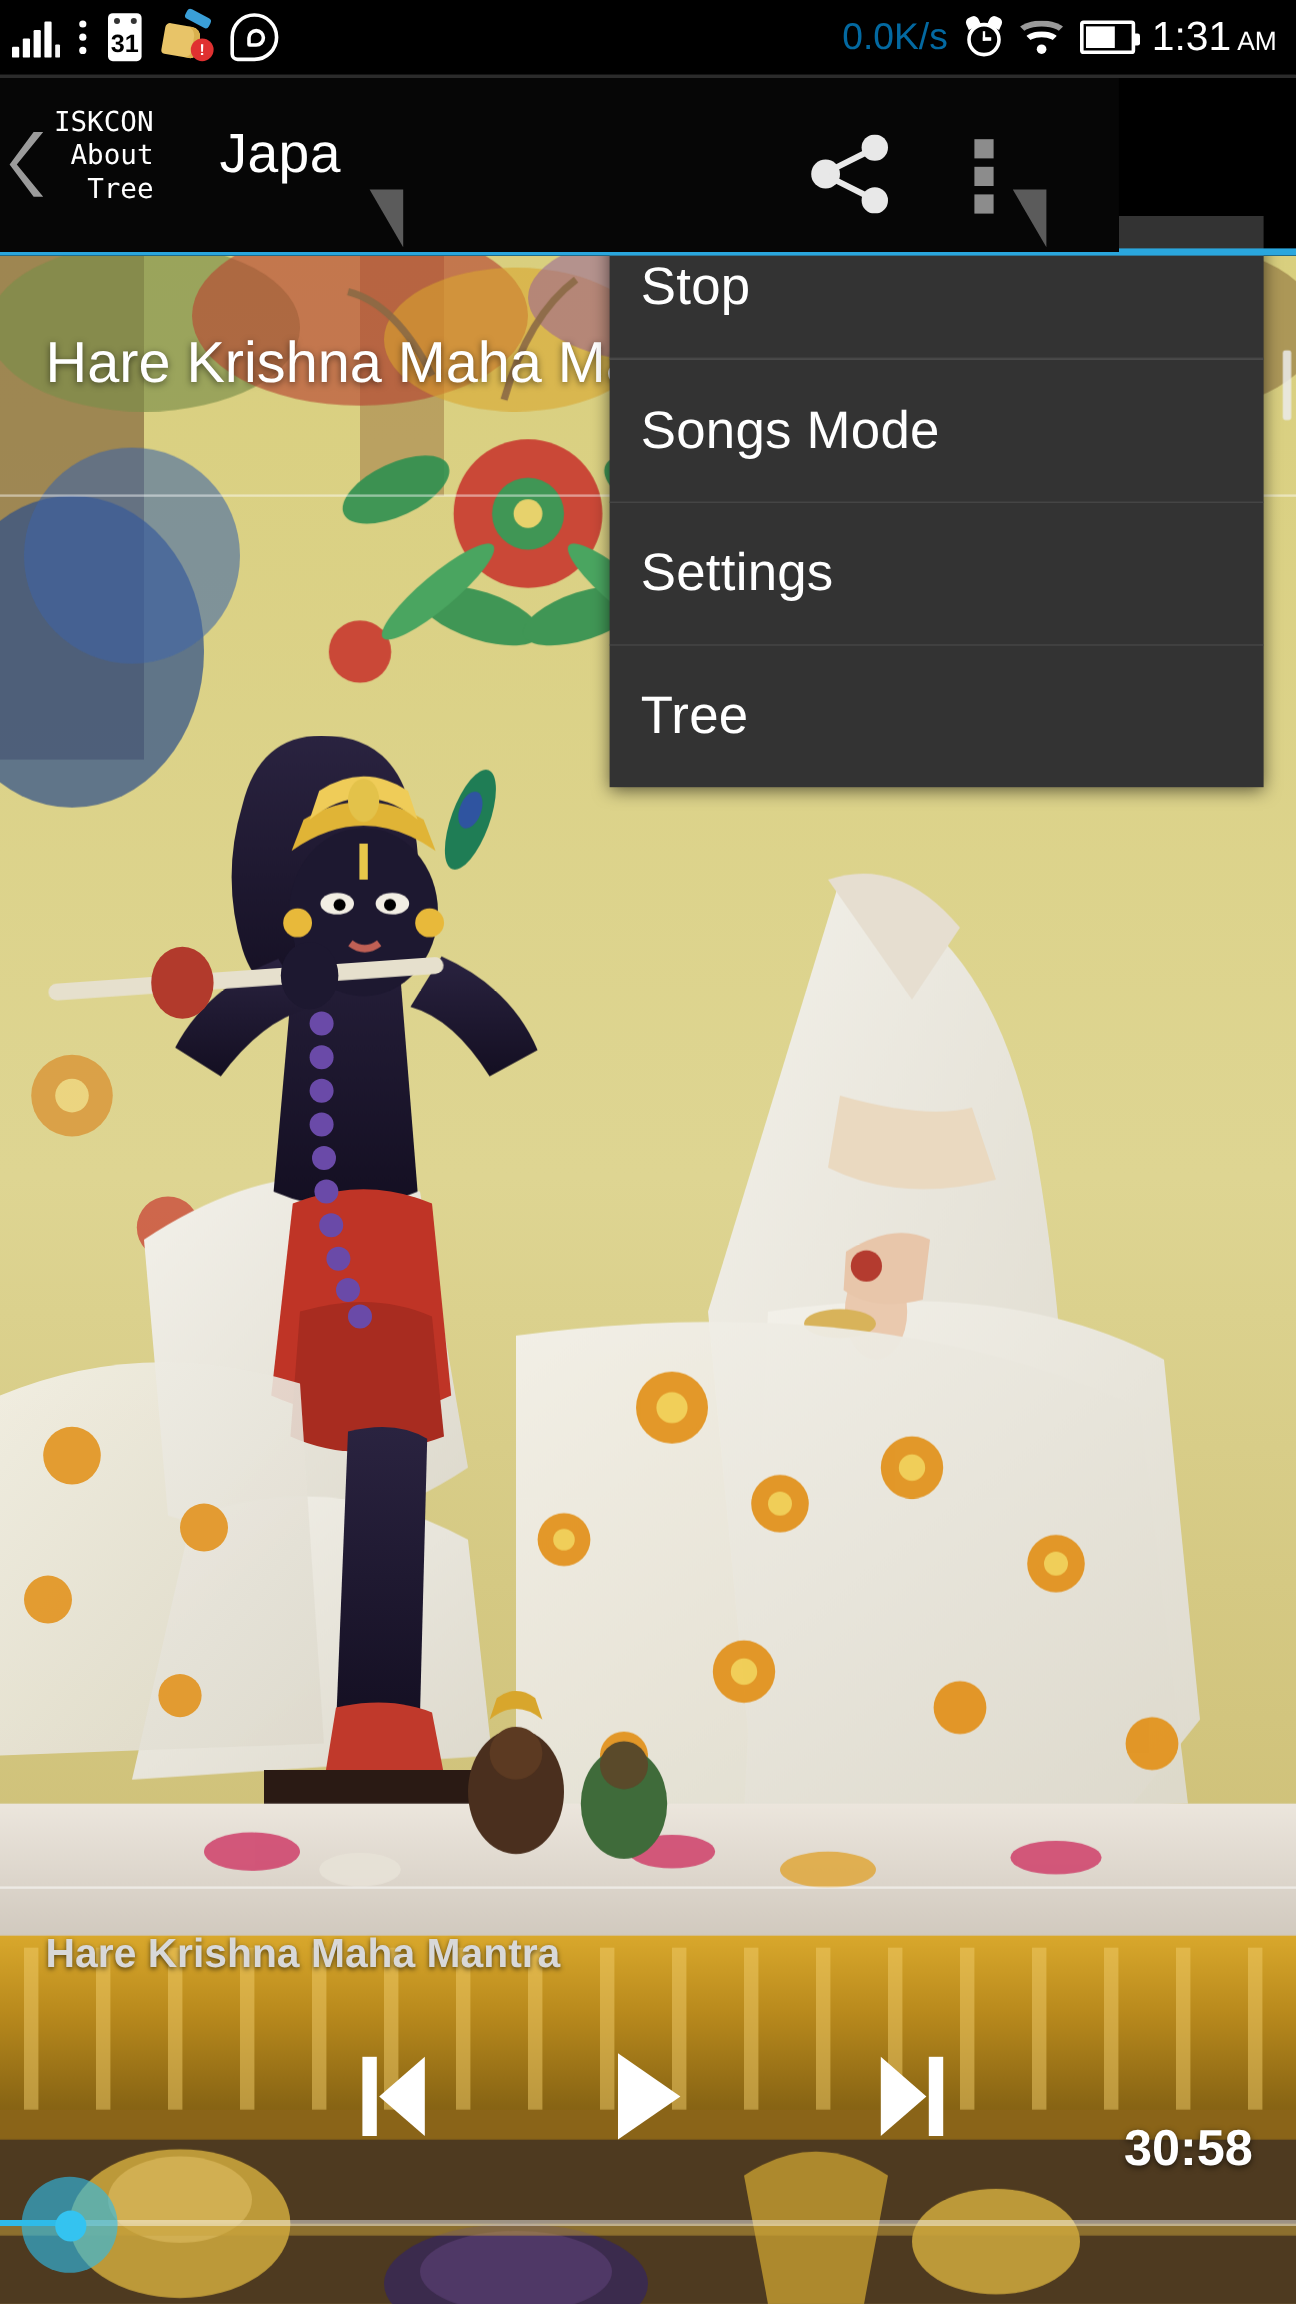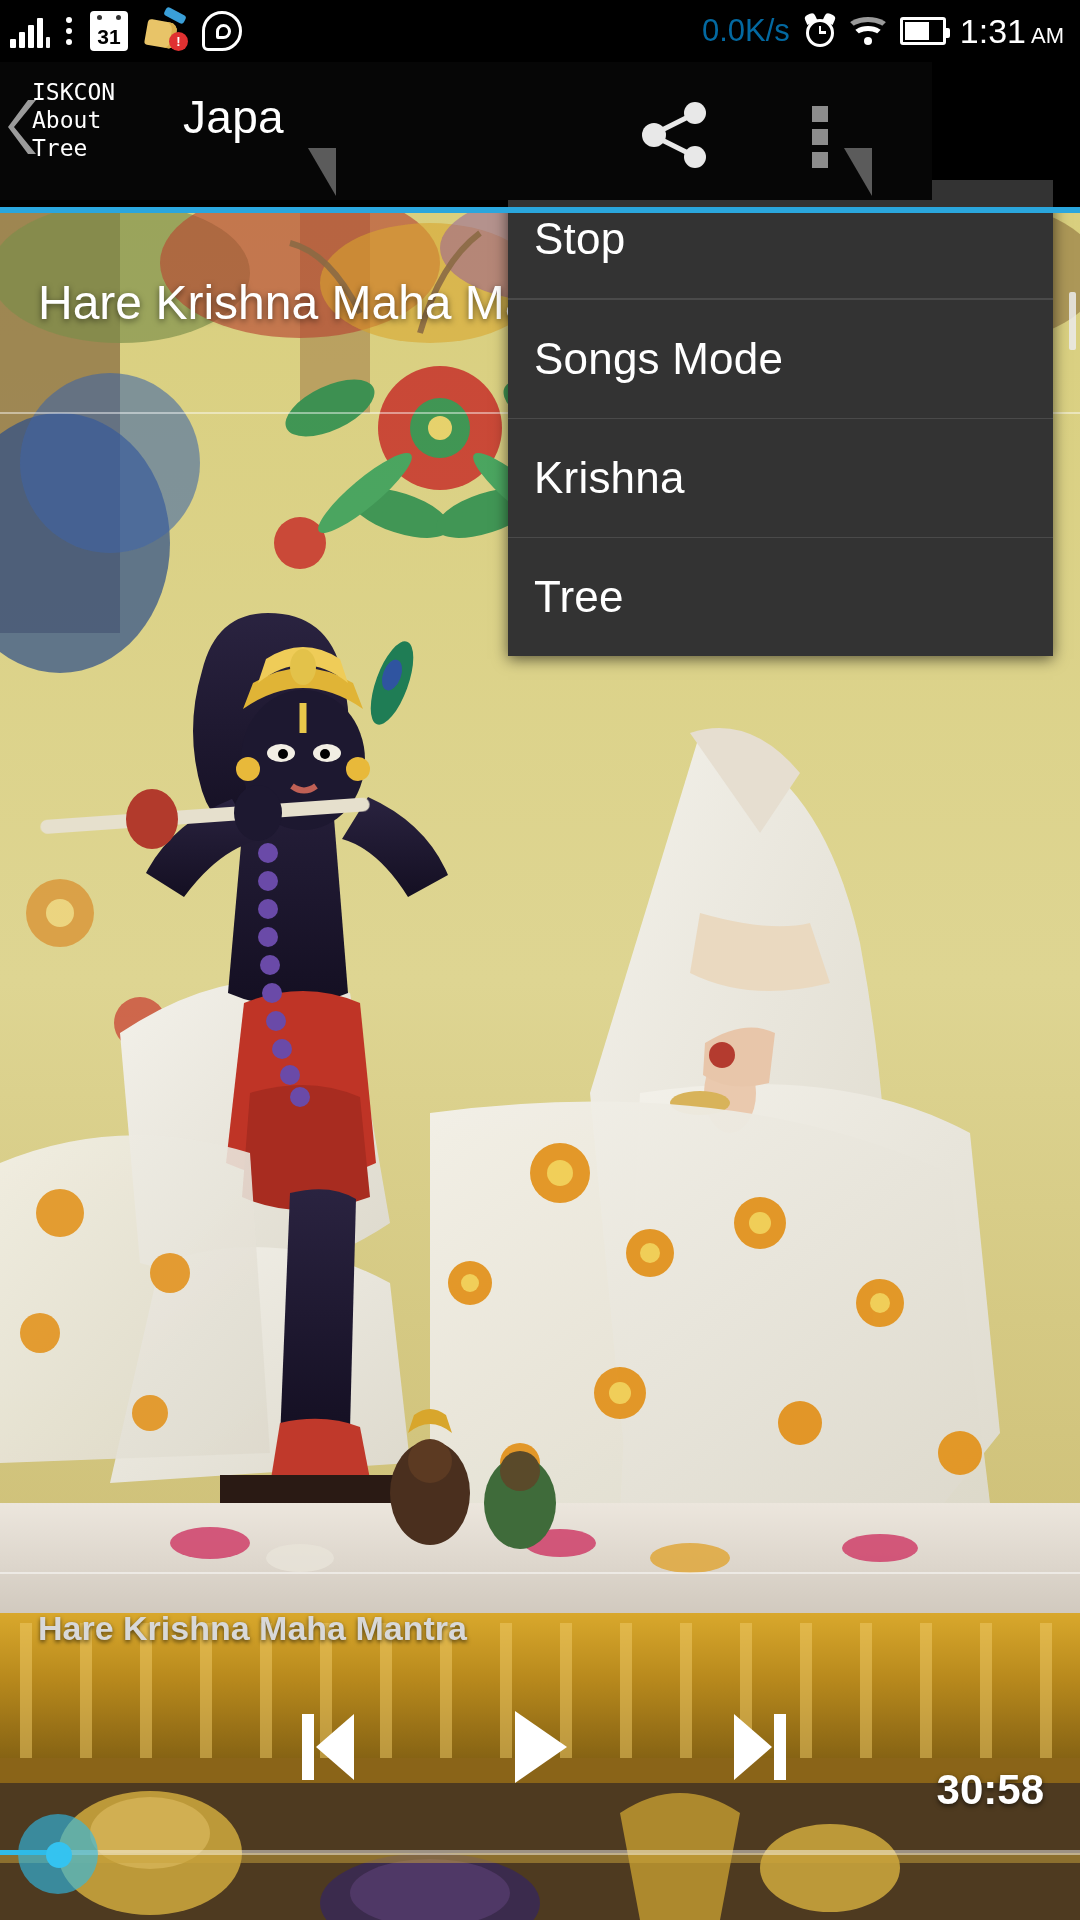--- a/index.html
+++ b/index.html
@@ -17,21 +17,21 @@
   .signal i{display:block;width:6px;background:#fff;border-radius:1px;}
   .signal i:nth-child(1){height:9px;}
   .signal i:nth-child(2){height:16px;}
   .signal i:nth-child(3){height:23px;}
   .signal i:nth-child(4){height:30px;}
   .signal i:nth-child(5){height:11px;opacity:.95;width:4px;}
 
   .dots3{display:flex;flex-direction:column;gap:5px;margin:0 18px 0 10px;}
   .dots3 span{width:6px;height:6px;border-radius:50%;background:#fff;display:block;}
 
-  .calicon{width:38px;height:40px;background:#fff;border-radius:4px;position:relative;
+  .calicon{width:28px;height:40px;background:#fff;border-radius:4px;position:relative;
     margin-right:16px;display:flex;align-items:flex-end;justify-content:center;}
   .calicon .pins{position:absolute;top:4px;left:0;width:100%;display:flex;justify-content:space-around;}
   .calicon .pins b{display:block;width:5px;height:5px;border-radius:50%;background:#333;}
   .calicon .num{font-size:21px;font-weight:bold;color:#000;line-height:1;padding-bottom:4px;
     font-family:"Liberation Sans",sans-serif;}
 
   .broom{position:relative;width:44px;height:40px;margin-right:14px;}
   .broom .handle{position:absolute;left:20px;top:0px;width:22px;height:9px;background:#3a9fd8;
     border-radius:3px;transform:rotate(28deg);}
   .broom .bristles{position:absolute;left:2px;top:10px;width:30px;height:26px;background:#e8c468;
@@ -66,21 +66,21 @@
   .batt{position:relative;width:46px;height:28px;border:3px solid #fff;border-radius:3px;
     box-sizing:border-box;}
   .batt:after{content:"";position:absolute;right:-7px;top:8px;width:5px;height:10px;background:#fff;
     border-radius:0 2px 2px 0;}
   .batt .fill{position:absolute;left:2px;top:2px;bottom:2px;width:60%;background:#fff;}
 
   .clock{color:#fff;font-size:34px;}
   .clock .ampm{font-size:22px;margin-left:5px;}
 
   
-  #actionbar{position:absolute;left:0;top:52px;width:932px;height:148px;background:#060606;z-index:55;}
+  #actionbar{position:absolute;left:0;top:62px;width:932px;height:148px;background:#060606;z-index:55;text-align:right;}
   #ab-topline{position:absolute;left:0;top:0;width:1080px;height:3px;background:#2b2b2b;}
   #backchevron{position:absolute;left:6px;top:46px;width:34px;height:58px;}
   #backchevron svg{display:block;}
   #brand{position:absolute;left:32px;top:26px;width:96px;color:#fff;
     font-family:"DejaVu Sans Mono",monospace;font-size:23px;line-height:28px;letter-spacing:0px;}
   #brand div{white-space:nowrap;}
   #apptitle{position:absolute;left:183px;top:38px;color:#fff;font-size:46px;letter-spacing:.3px;}
   #share-btn{position:absolute;left:640px;top:50px;width:110px;height:60px;}
   #overflow-btn{position:absolute;left:780px;top:40px;width:80px;height:80px;}
   #overflow-btn .sq{width:16px;height:16px;background:#8c8c8c;margin:0 auto 7px auto;}
@@ -457,21 +457,21 @@
     <div class="menu-item">
       <span>Stop</span>
     </div>
     <div class="menu-sep"></div>
     <div class="menu-sep"></div>
     <div class="menu-item">
       <span>Songs Mode</span>
     </div>
     <div class="menu-sep"></div>
     <div class="menu-item">
-      <span>Krishna</span>
+      <span>Settings</span>
     </div>
     <div class="menu-sep"></div>
     <div class="menu-item">
       <span>Tree</span>
     </div>
   </div>
 
   <div id="player">
     <div id="player-topline"></div>
     <div id="player-title">Hare Krishna Maha Mantra</div>

